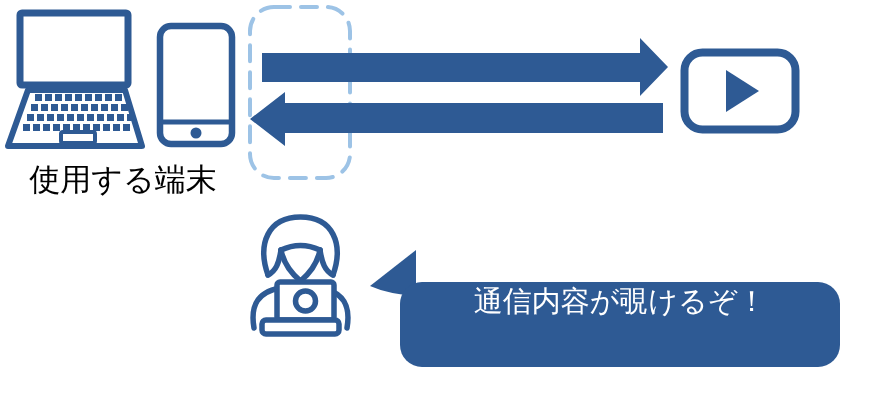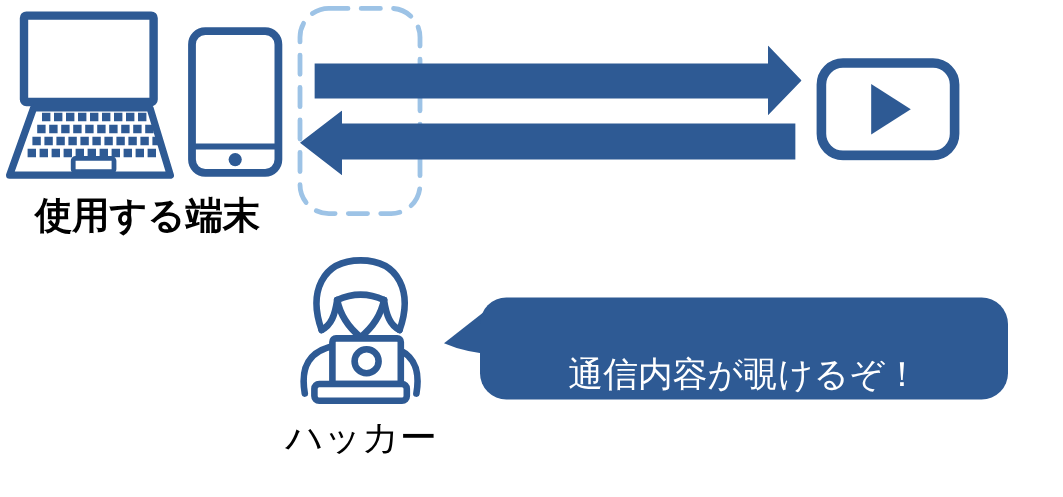--- a/index.html
+++ b/index.html
@@ -25,22 +25,23 @@
     color:var(--label);
     font-size:31px;
     line-height:38px;
     text-align:center;
     white-space:nowrap;
   }
   .bubble{
     background:var(--primary);
     border-radius:22px;
     display:flex;
-    align-items:flex-end;
+    align-items:flex-start;
     justify-content:center;
+    margin-top:34px;
   }
   .bubble-text{
     color:var(--bubbletext);
     font-size:29px;
     white-space:nowrap;
   }
 </style>
 </head>
 <body>
 
@@ -55,21 +56,21 @@
       M18 116h7v7h-7z M28 116h7v7h-7z M38 116h7v7h-7z M48 116h7v7h-7z M58 116h7v7h-7z M68 116h7v7h-7z M78 116h7v7h-7z M88 116h7v7h-7z M98 116h7v7h-7z M108 116h7v7h-7z M118 116h7v7h-7z"></path>
     <rect x="56" y="124" width="34" height="11" rx="2" fill="none" stroke="currentColor" stroke-width="4"></rect>
   </svg>
 
   <svg class="abs icon" style="left:156px;top:22px;" width="80" height="126" viewBox="0 0 80 126">
     <rect x="4" y="4" width="72" height="118" rx="11" fill="none" stroke="currentColor" stroke-width="6.5"></rect>
     <line x1="4" y1="100" x2="76" y2="100" stroke="currentColor" stroke-width="5"></line>
     <circle cx="40" cy="111" r="5.5" fill="currentColor"></circle>
   </svg>
 
-  <div class="abs label" style="left:8px;top:161px;width:230px;font-weight:bold;">使用する端末</div>
+  <div class="abs label" style="left:8px;top:161px;width:230px;">使用する端末</div>
 
   <svg class="abs dashcol" style="left:246px;top:3px;" width="108" height="179" viewBox="0 0 108 179">
     <rect x="4" y="4" width="100" height="171" rx="24" fill="none" stroke="currentColor" stroke-width="4" stroke-dasharray="16 11" stroke-linecap="round"></rect>
   </svg>
 
   <svg class="abs icon" style="left:262px;top:38px;" width="406" height="58" viewBox="0 0 406 58">
     <polygon points="0,15 378,15 378,0 406,29 378,58 378,44 0,44" fill="currentColor"></polygon>
   </svg>
 
   <svg class="abs icon" style="left:250px;top:92px;" width="413" height="54" viewBox="0 0 413 54">
@@ -97,21 +98,20 @@
       <path d="M33 42 C 36 57 44 66 52.5 73 C 61 66 69 57 72 42"></path>
 
       <rect x="29" y="74" width="57" height="38" rx="3" fill="#FFFFFF"></rect>
 
       <rect x="14" y="112" width="77" height="14" rx="4" fill="#FFFFFF"></rect>
 
       <circle cx="57.5" cy="93" r="10" fill="#FFFFFF"></circle>
     </g>
   </svg>
 
-  <div class="abs label" style="left:238px;top:346px;width:124px;">ハッカー</div>
 
   <svg class="abs icon" style="left:366px;top:248px;" width="50" height="52" viewBox="0 0 50 52">
     <path d="M50 2 L4 38 Q 22 46 50 48 Z" fill="currentColor"></path>
   </svg>
 
   <div class="abs bubble" style="left:400px;top:248px;width:440px;height:85px;">
     <span class="bubble-text">通信内容が覗けるぞ！</span>
   </div>
 
 </div>

